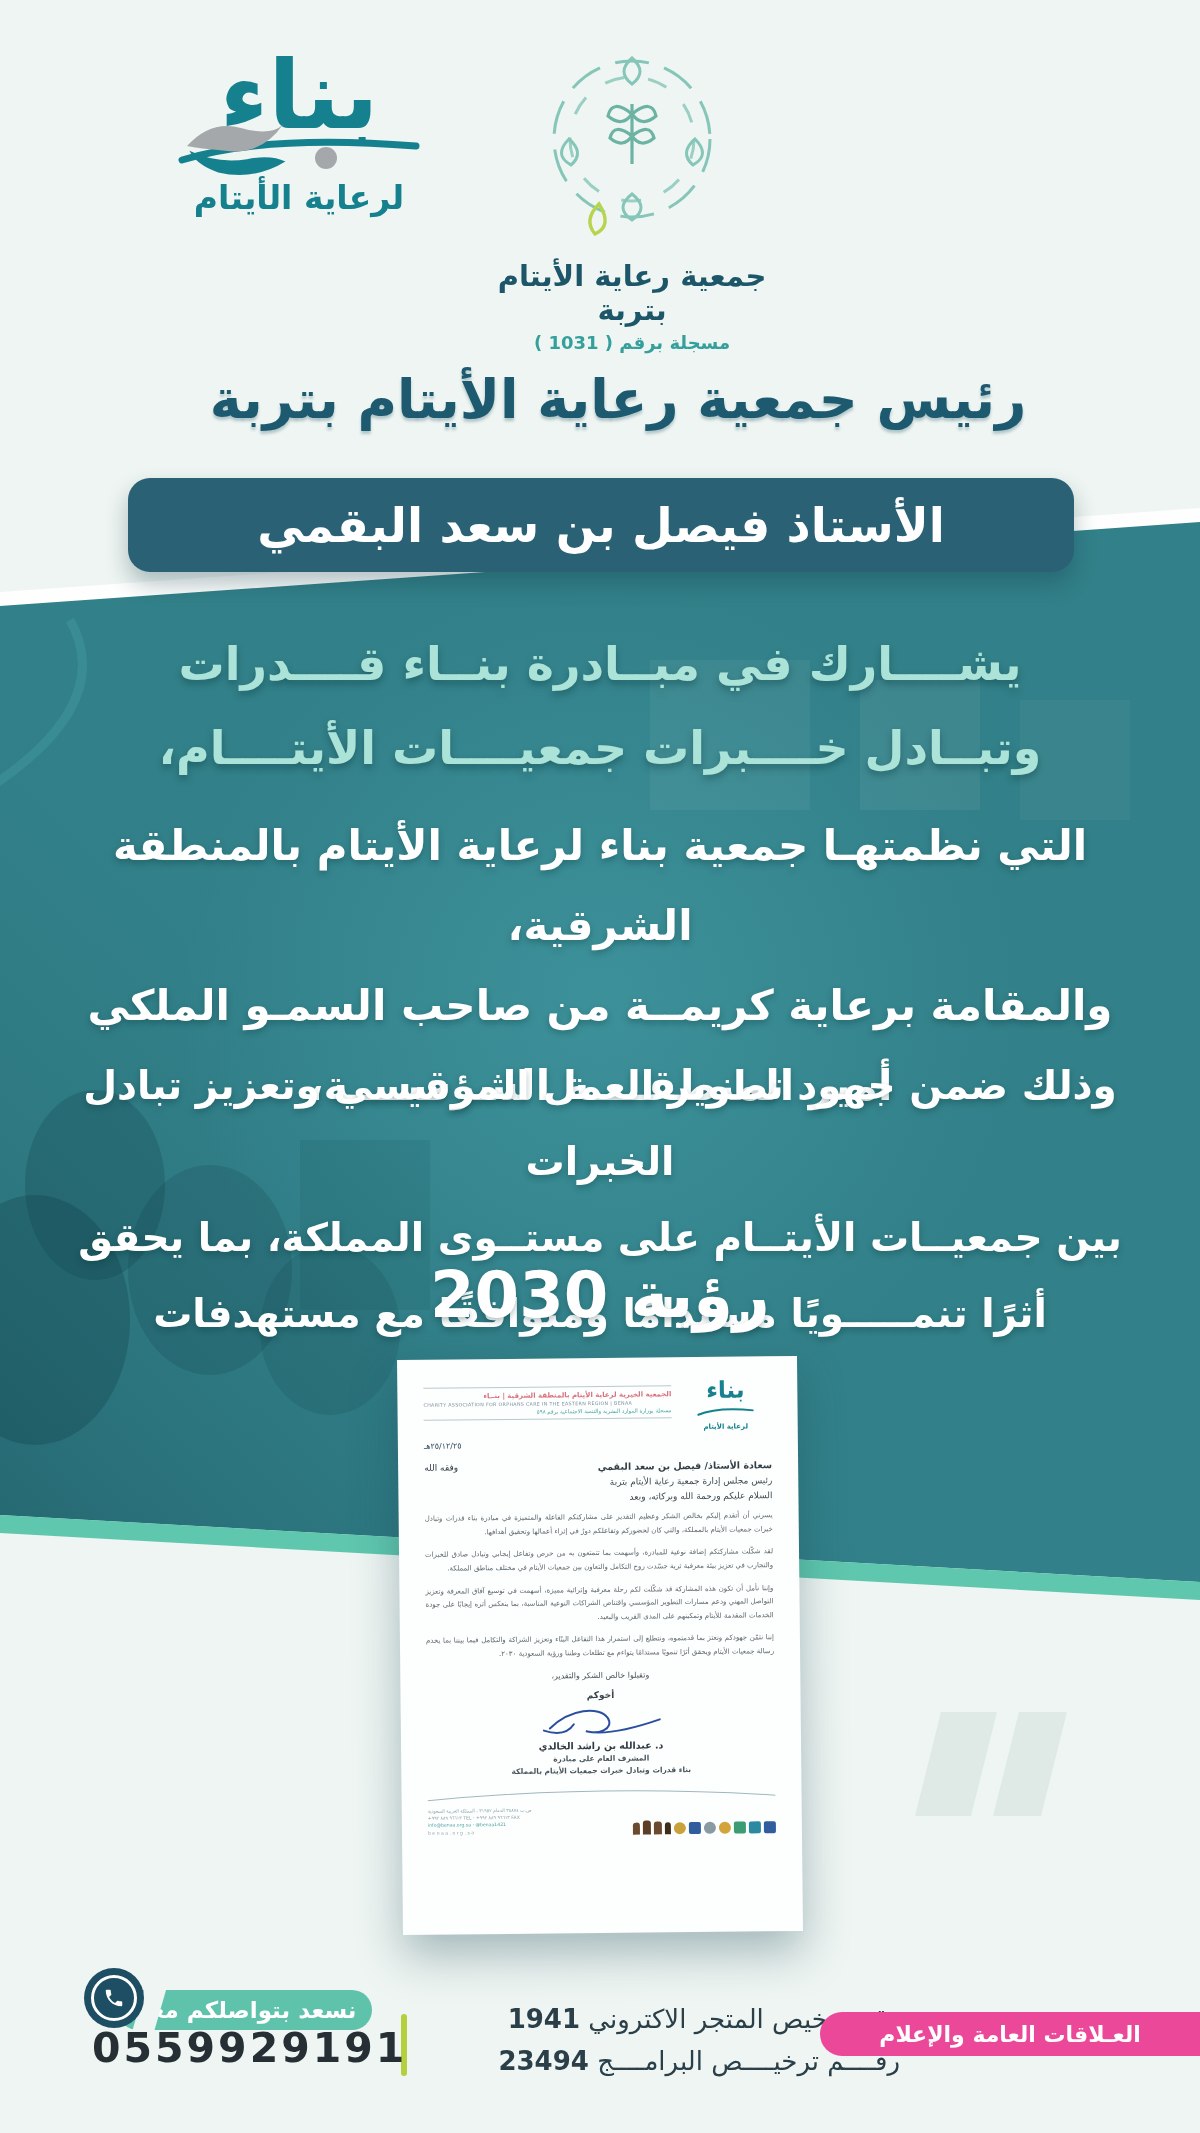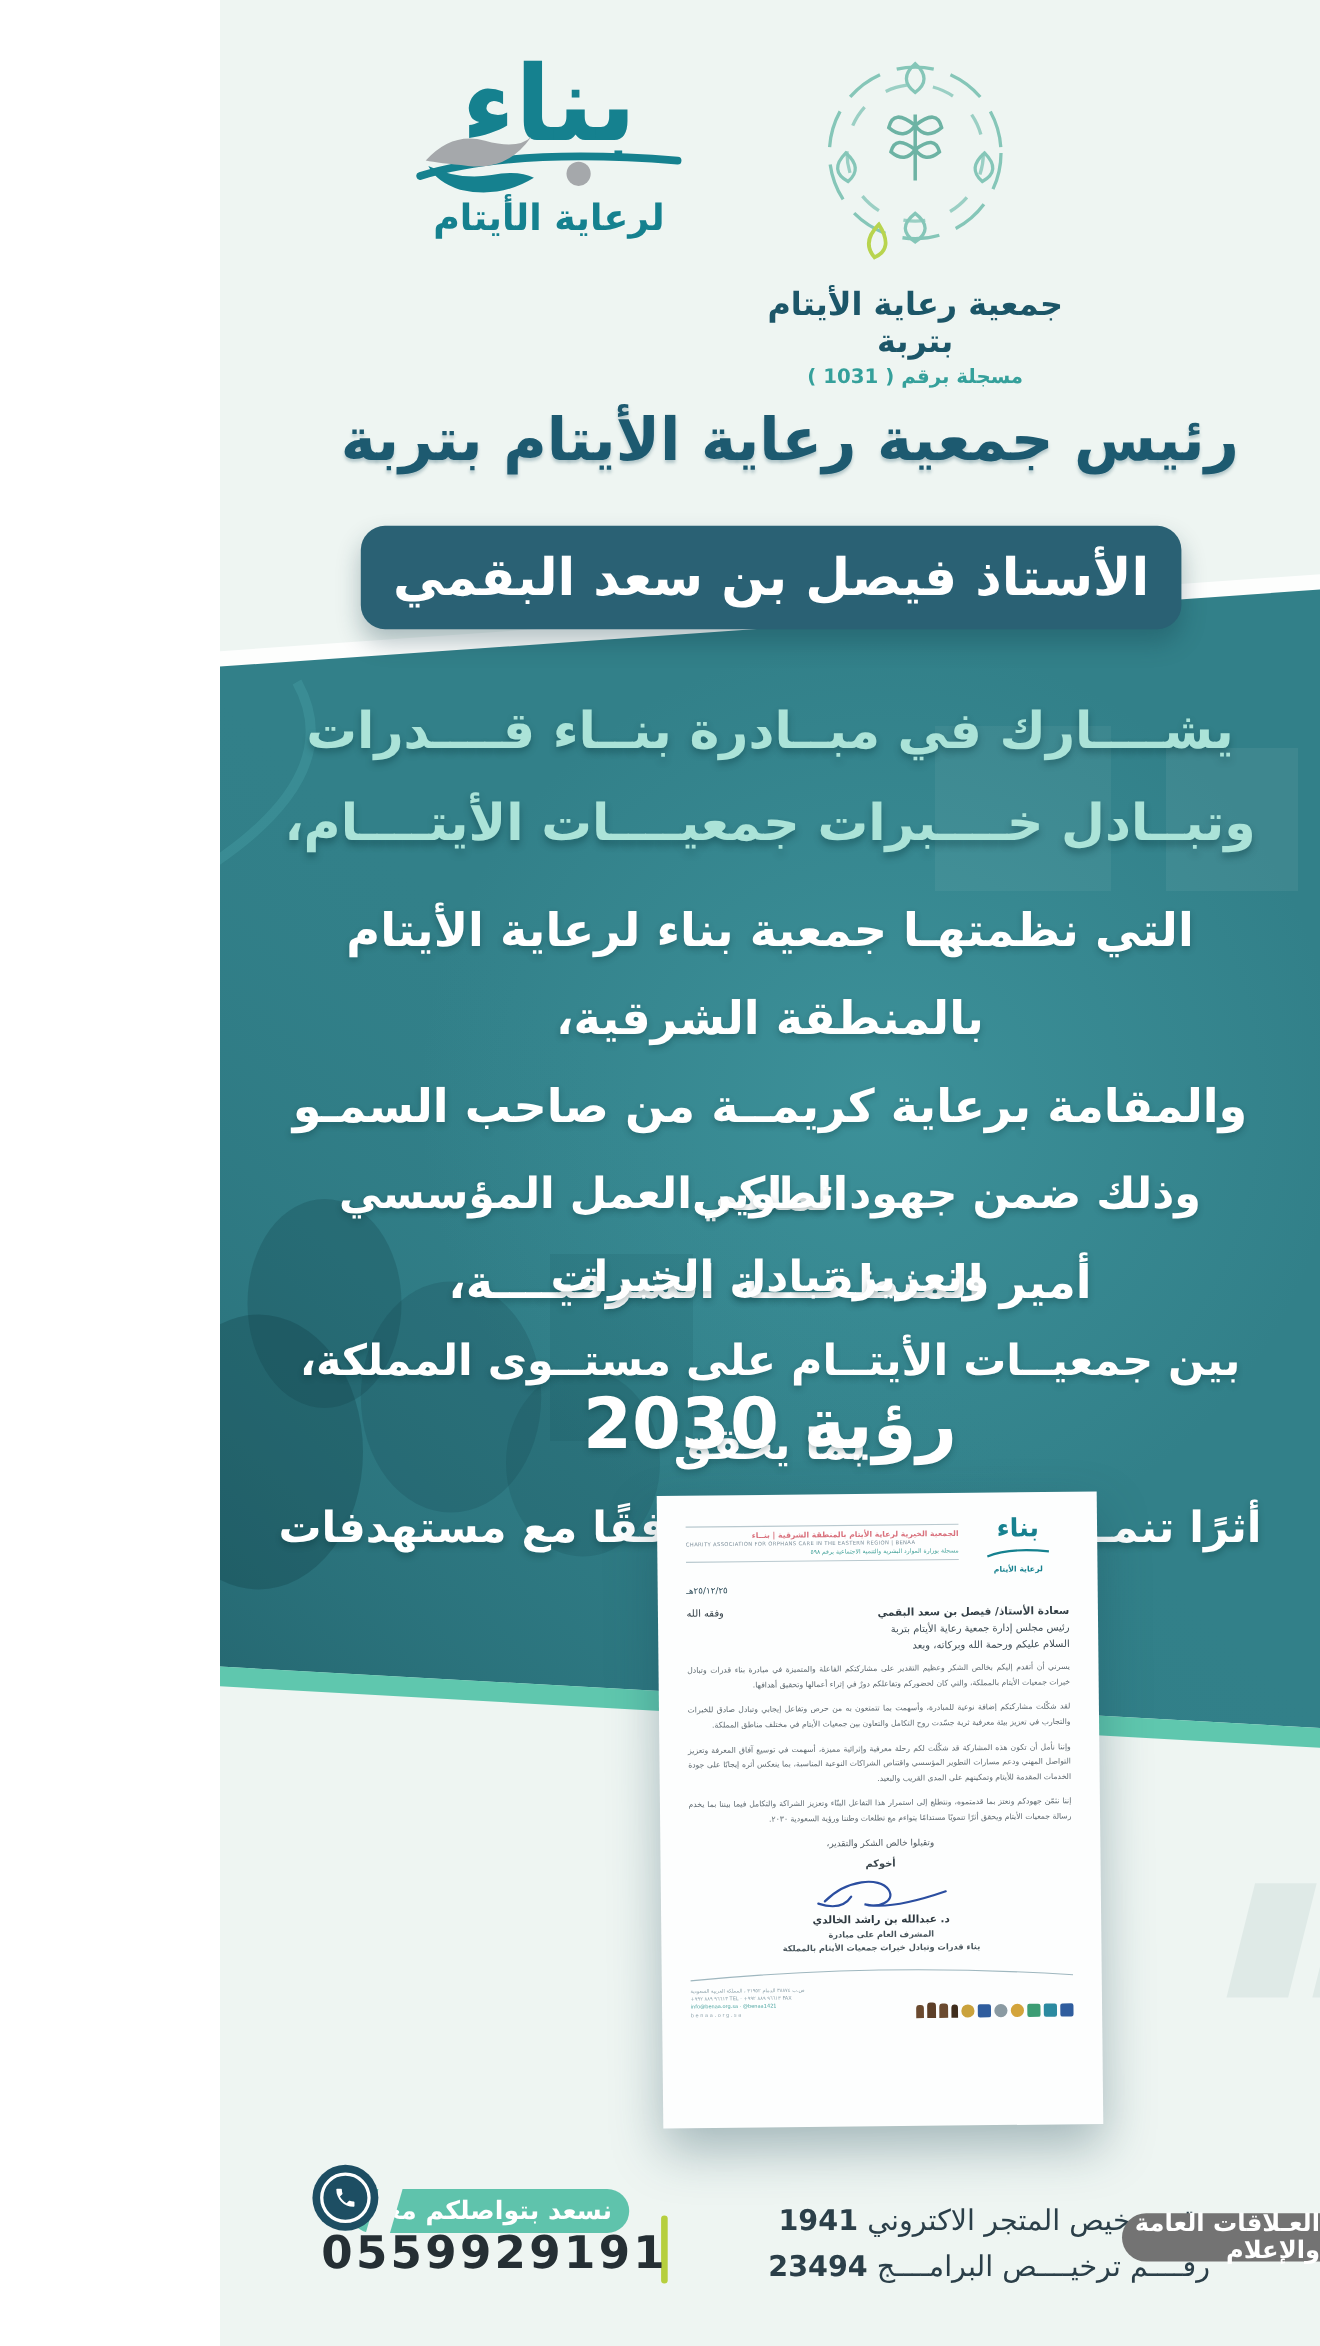--- a/index.html
+++ b/index.html
@@ -1,16 +1,16 @@
 <!DOCTYPE html>
 <html lang="ar" dir="rtl"><head>
 <meta charset="utf-8">
 <style>
   html,body{margin:0;padding:0;}
-  .page{position:relative;width:1000px;height:2133px;overflow:hidden;
+  .page{position:relative;width:1200px;height:2133px;overflow:hidden;
         background:#eef5f2;font-family:"DejaVu Sans",sans-serif;direction:rtl;}
   .abs{position:absolute;}
   
   .benaa-logo{left:168px;top:50px;width:262px;text-align:center;z-index:3;}
   .benaa-word{font-size:95px;line-height:.95;font-weight:700;color:#15818f;}
   .benaa-hands{position:absolute;left:6px;top:60px;width:122px;height:72px;}
   .benaa-swoosh{display:block;margin:-8px auto 0;width:246px;height:38px;}
   .benaa-tag{margin-top:8px;font-size:33px;font-weight:700;color:#15818f;letter-spacing:1px;}
   .assoc-logo{left:462px;top:44px;width:340px;text-align:center;z-index:3;}
   .assoc-callig{margin-top:15px;font-size:29px;font-weight:700;color:#1c5668;}
@@ -69,21 +69,21 @@
   .wa-pill{left:118px;top:1990px;width:254px;height:40px;background:#5fc3ac;border-radius:20px;
            color:#fff;font-size:23px;font-weight:700;display:flex;align-items:center;
            justify-content:center;z-index:3;}
   .wa-notch{left:138px;top:1986px;width:22px;height:50px;background:#eef5f2;
             transform:skewX(-16deg);z-index:3;}
   .wa-number{left:92px;top:2024px;width:278px;text-align:center;font-size:41px;font-weight:700;
              color:#252f34;letter-spacing:3px;direction:ltr;z-index:4;}
   .sep-line{left:401px;top:2014px;width:6px;height:62px;background:#b6cf3e;border-radius:3px;}
   .licenses{left:430px;top:1998px;width:470px;font-size:26px;color:#2b3f49;line-height:1.62;text-align:right;}
   .licenses b{font-weight:700;}
-  .pr-pill{left:820px;right:0;top:2012px;height:44px;background:#737373;border-radius:22px 0 0 22px;
+  .pr-pill{left:820px;right:0;top:2012px;height:44px;background:#ec4899;border-radius:22px 0 0 22px;
            color:#fff;font-size:22px;font-weight:700;display:flex;align-items:center;
            justify-content:center;z-index:3;}
 </style>
 </head>
 <body>
 
 <div class="page">
 
   <svg class="abs" style="left:0;top:0;z-index:1" width="1200" height="2133" viewBox="0 0 1200 2133">
     <defs>

